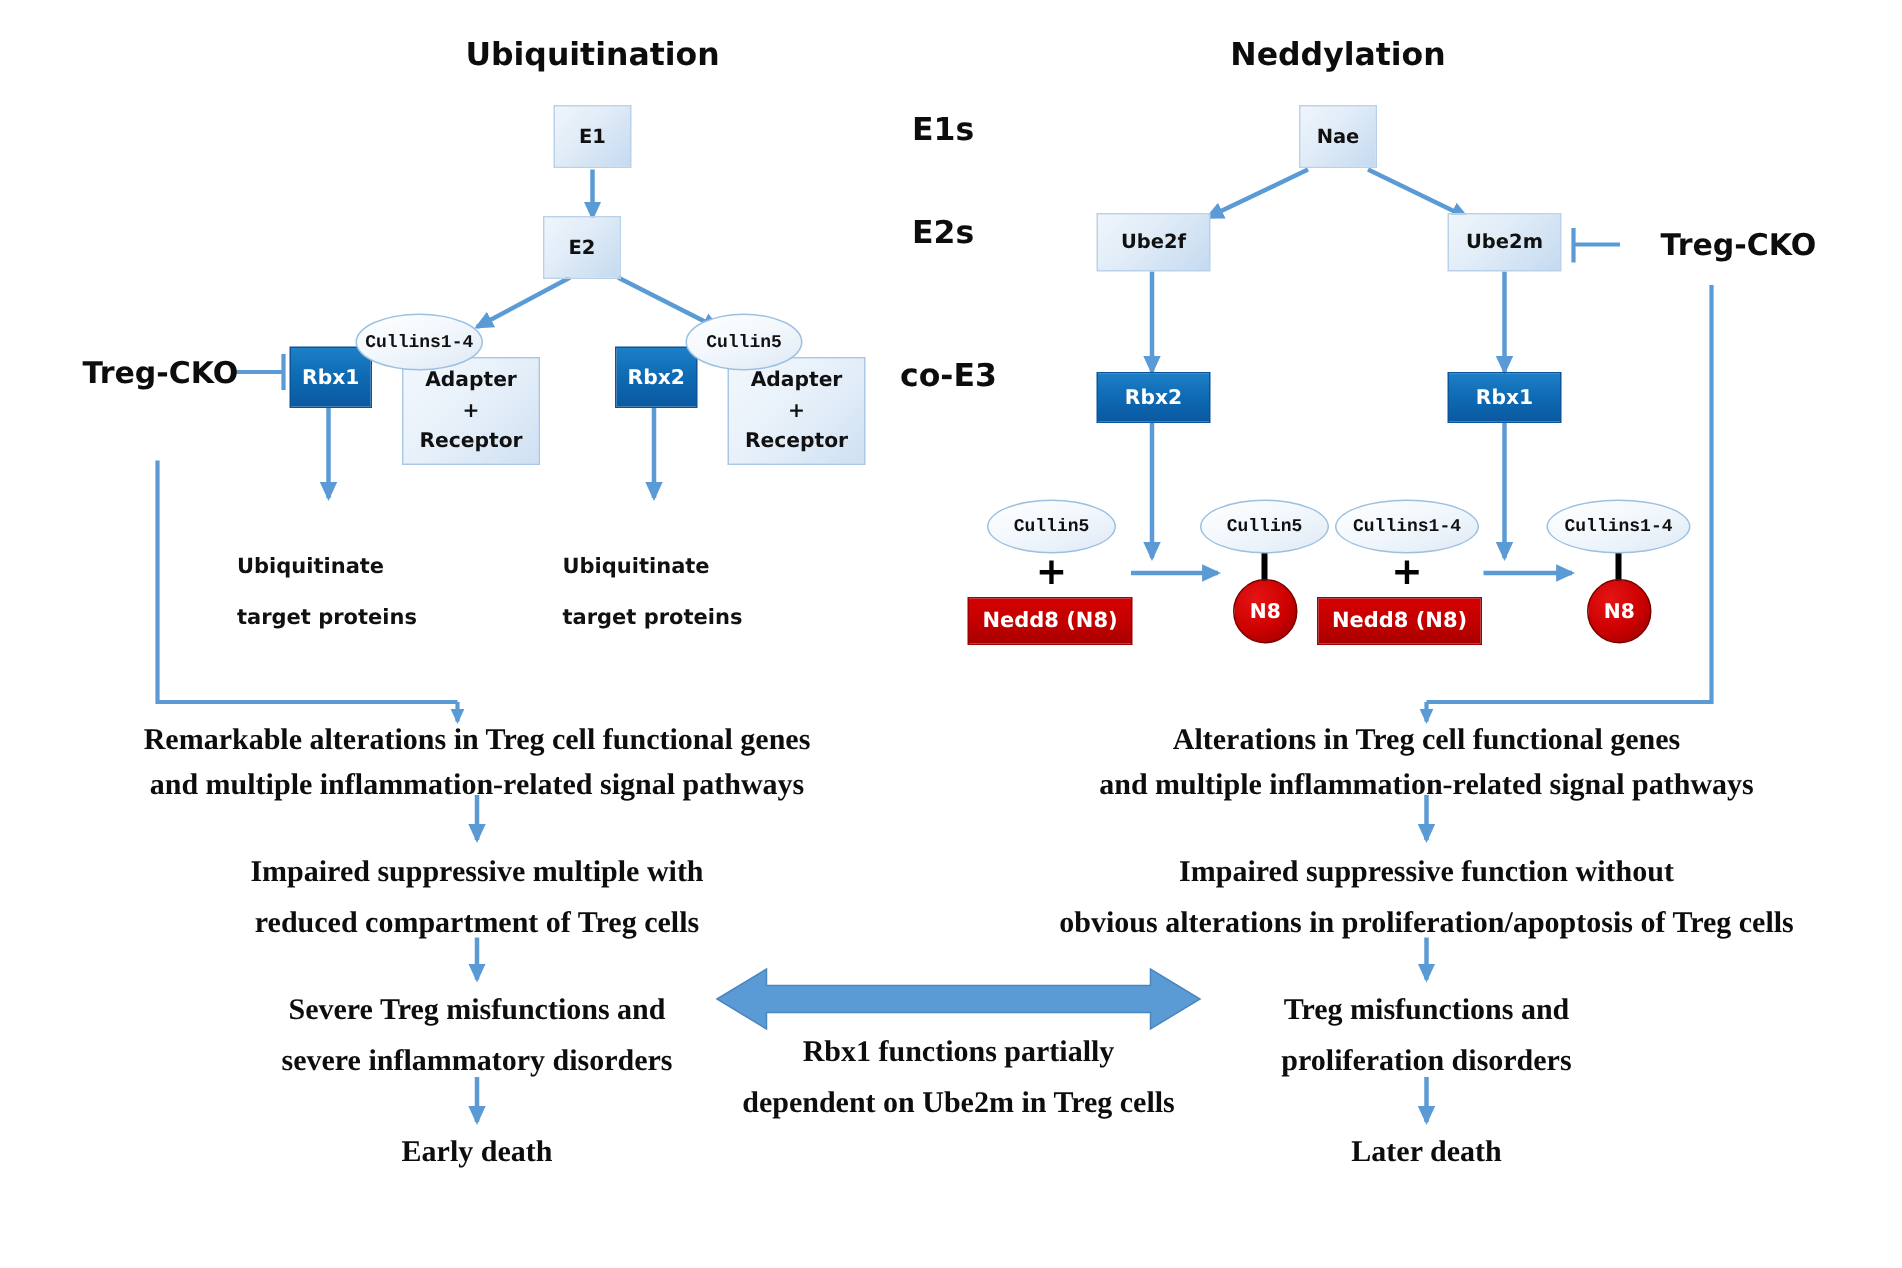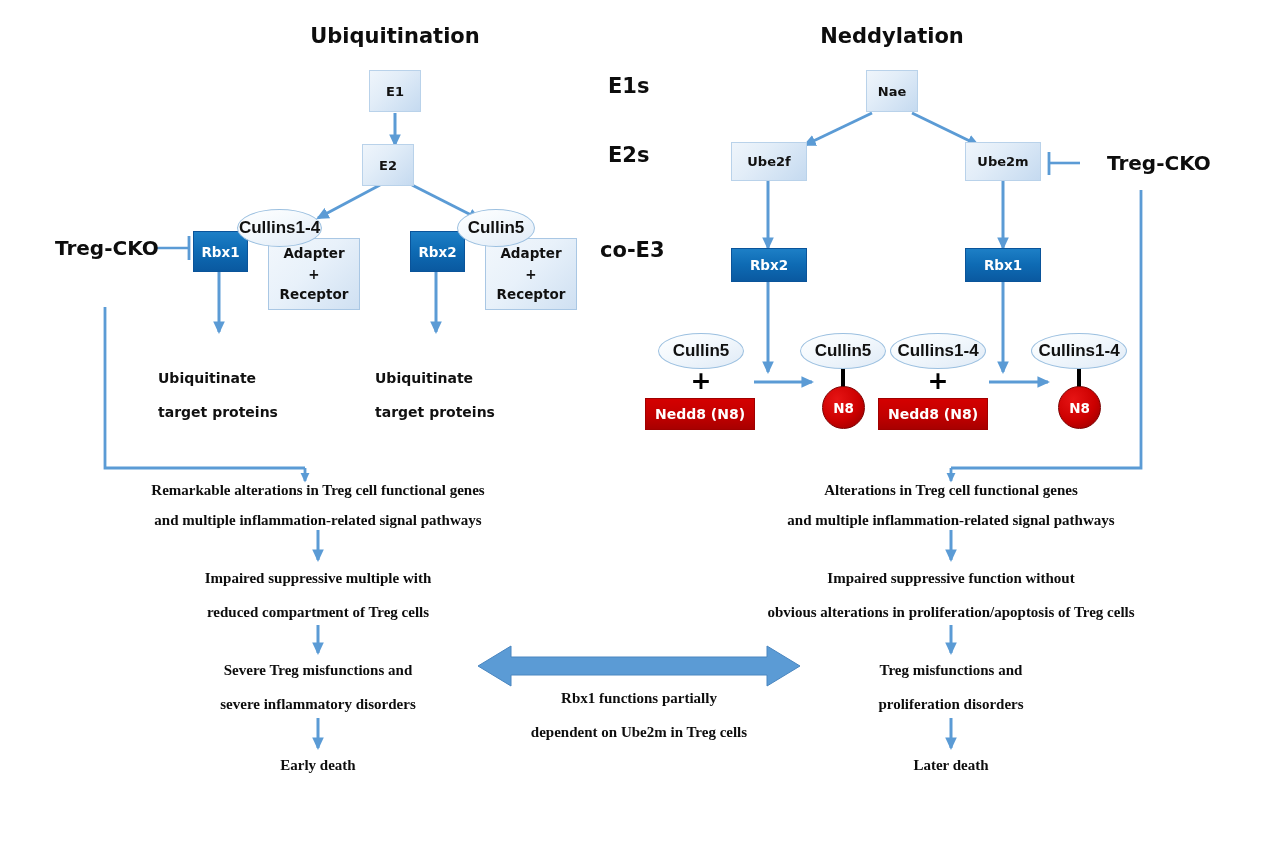--- a/index.html
+++ b/index.html
@@ -57,22 +57,22 @@
     display:flex;flex-direction:column;align-items:center;justify-content:center;
     font-family:"DejaVu Sans","Liberation Sans",sans-serif;
     font-weight:bold;font-size:13.5px;color:#111;line-height:1.55;
   }
   
   .cullin{
     background:linear-gradient(160deg,#ffffff 0%,#f4f9fd 40%,#dfeaf6 100%);
     border:1px solid #9cc0e0;
     border-radius:50%;
     display:flex;align-items:center;justify-content:center;
-    font-family:Liberation Sans, sans-serif;
-    font-weight:bold;font-size:17px;color:#111;
+    font-family:Liberation Mono, monospace;
+    font-weight:bold;font-size:12px;color:#111;
     box-sizing:border-box;white-space:nowrap;
   }
   
   .nedd8{
     background:linear-gradient(180deg,#d40000 0%,#c20000 55%,#a80000 100%);
     border:1px solid #a00000;
     display:flex;align-items:center;justify-content:center;
     font-family:"DejaVu Sans","Liberation Sans",sans-serif;
     font-weight:bold;font-size:14px;color:#ffffff;
     box-sizing:border-box;white-space:nowrap;
@@ -83,21 +83,21 @@
     border:1px solid #7c0000;
     border-radius:50%;
     display:flex;align-items:center;justify-content:center;
     font-family:"DejaVu Sans","Liberation Sans",sans-serif;
     font-weight:bold;font-size:13.5px;color:#ffffff;
     box-sizing:border-box;
   }
   
   .body-text{
     font-family:"Liberation Serif","DejaVu Serif",serif;
-    font-weight:bold;font-size:15px;color:#0d0d0d;
+    font-weight:bold;font-size:20px;color:#0d0d0d;
     text-align:center;white-space:nowrap;
   }
   .small-bold{
     font-family:"DejaVu Sans","Liberation Sans",sans-serif;
     font-weight:bold;font-size:14px;color:#111;
     text-align:left;white-space:nowrap;margin-top:12px;
   }
   .plus-sign{
     font-family:"DejaVu Sans","Liberation Sans",sans-serif;
     font-weight:bold;font-size:25px;color:#000;

